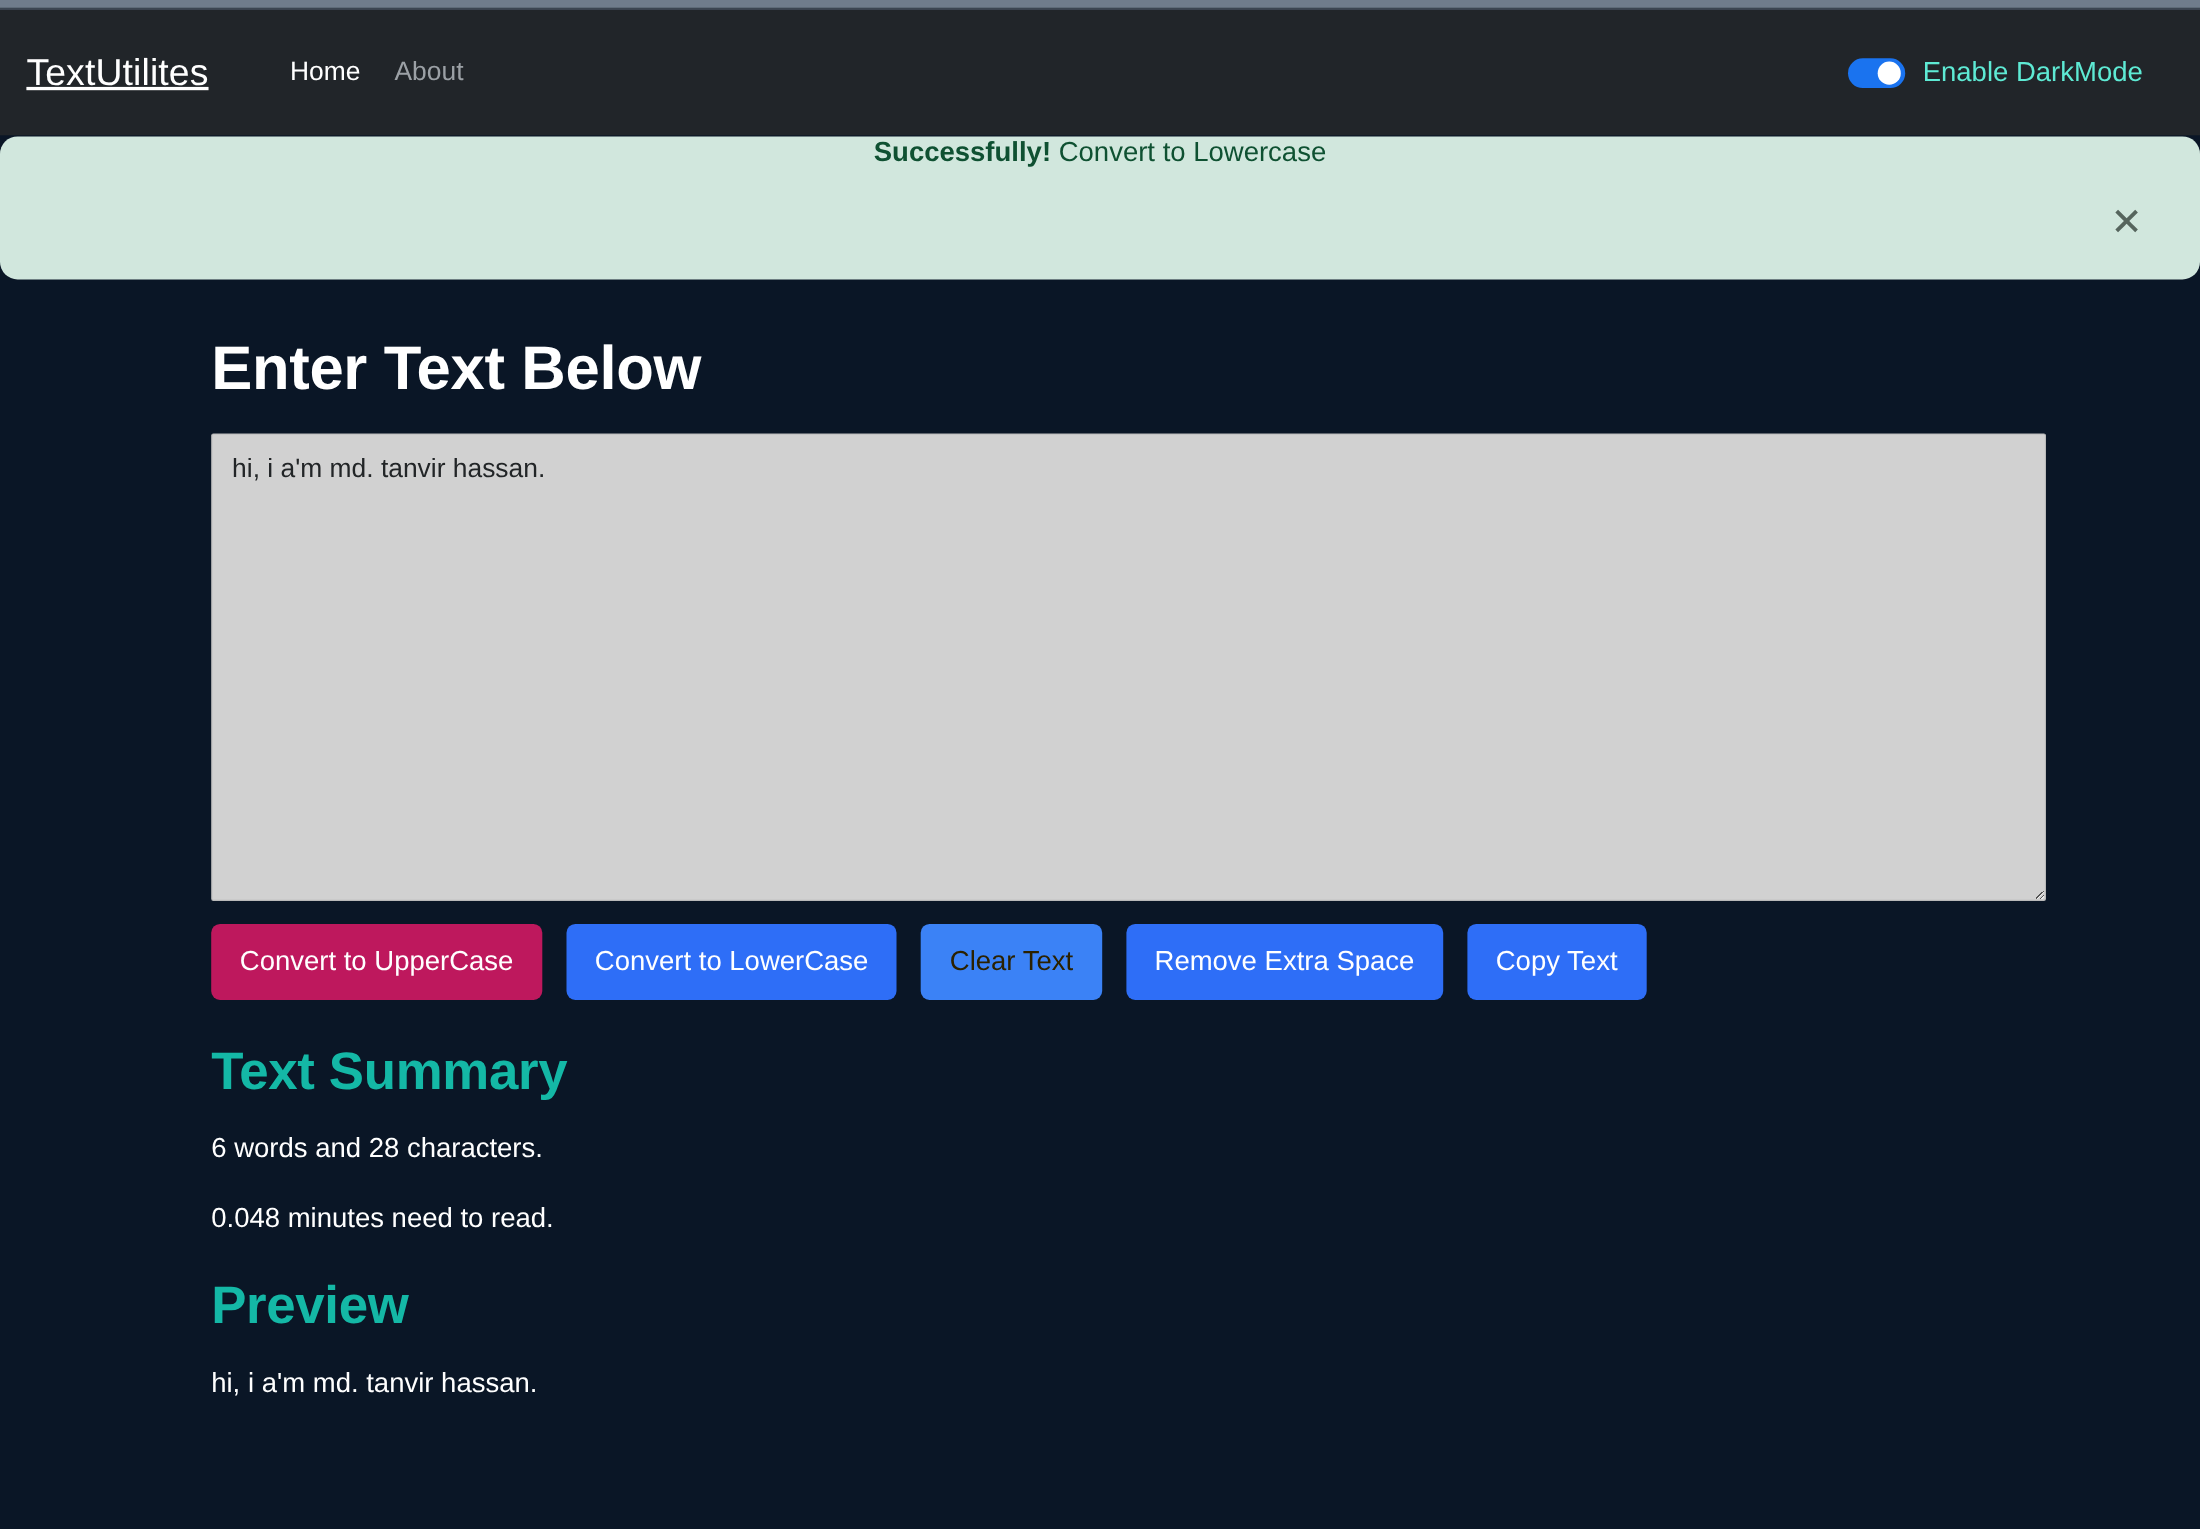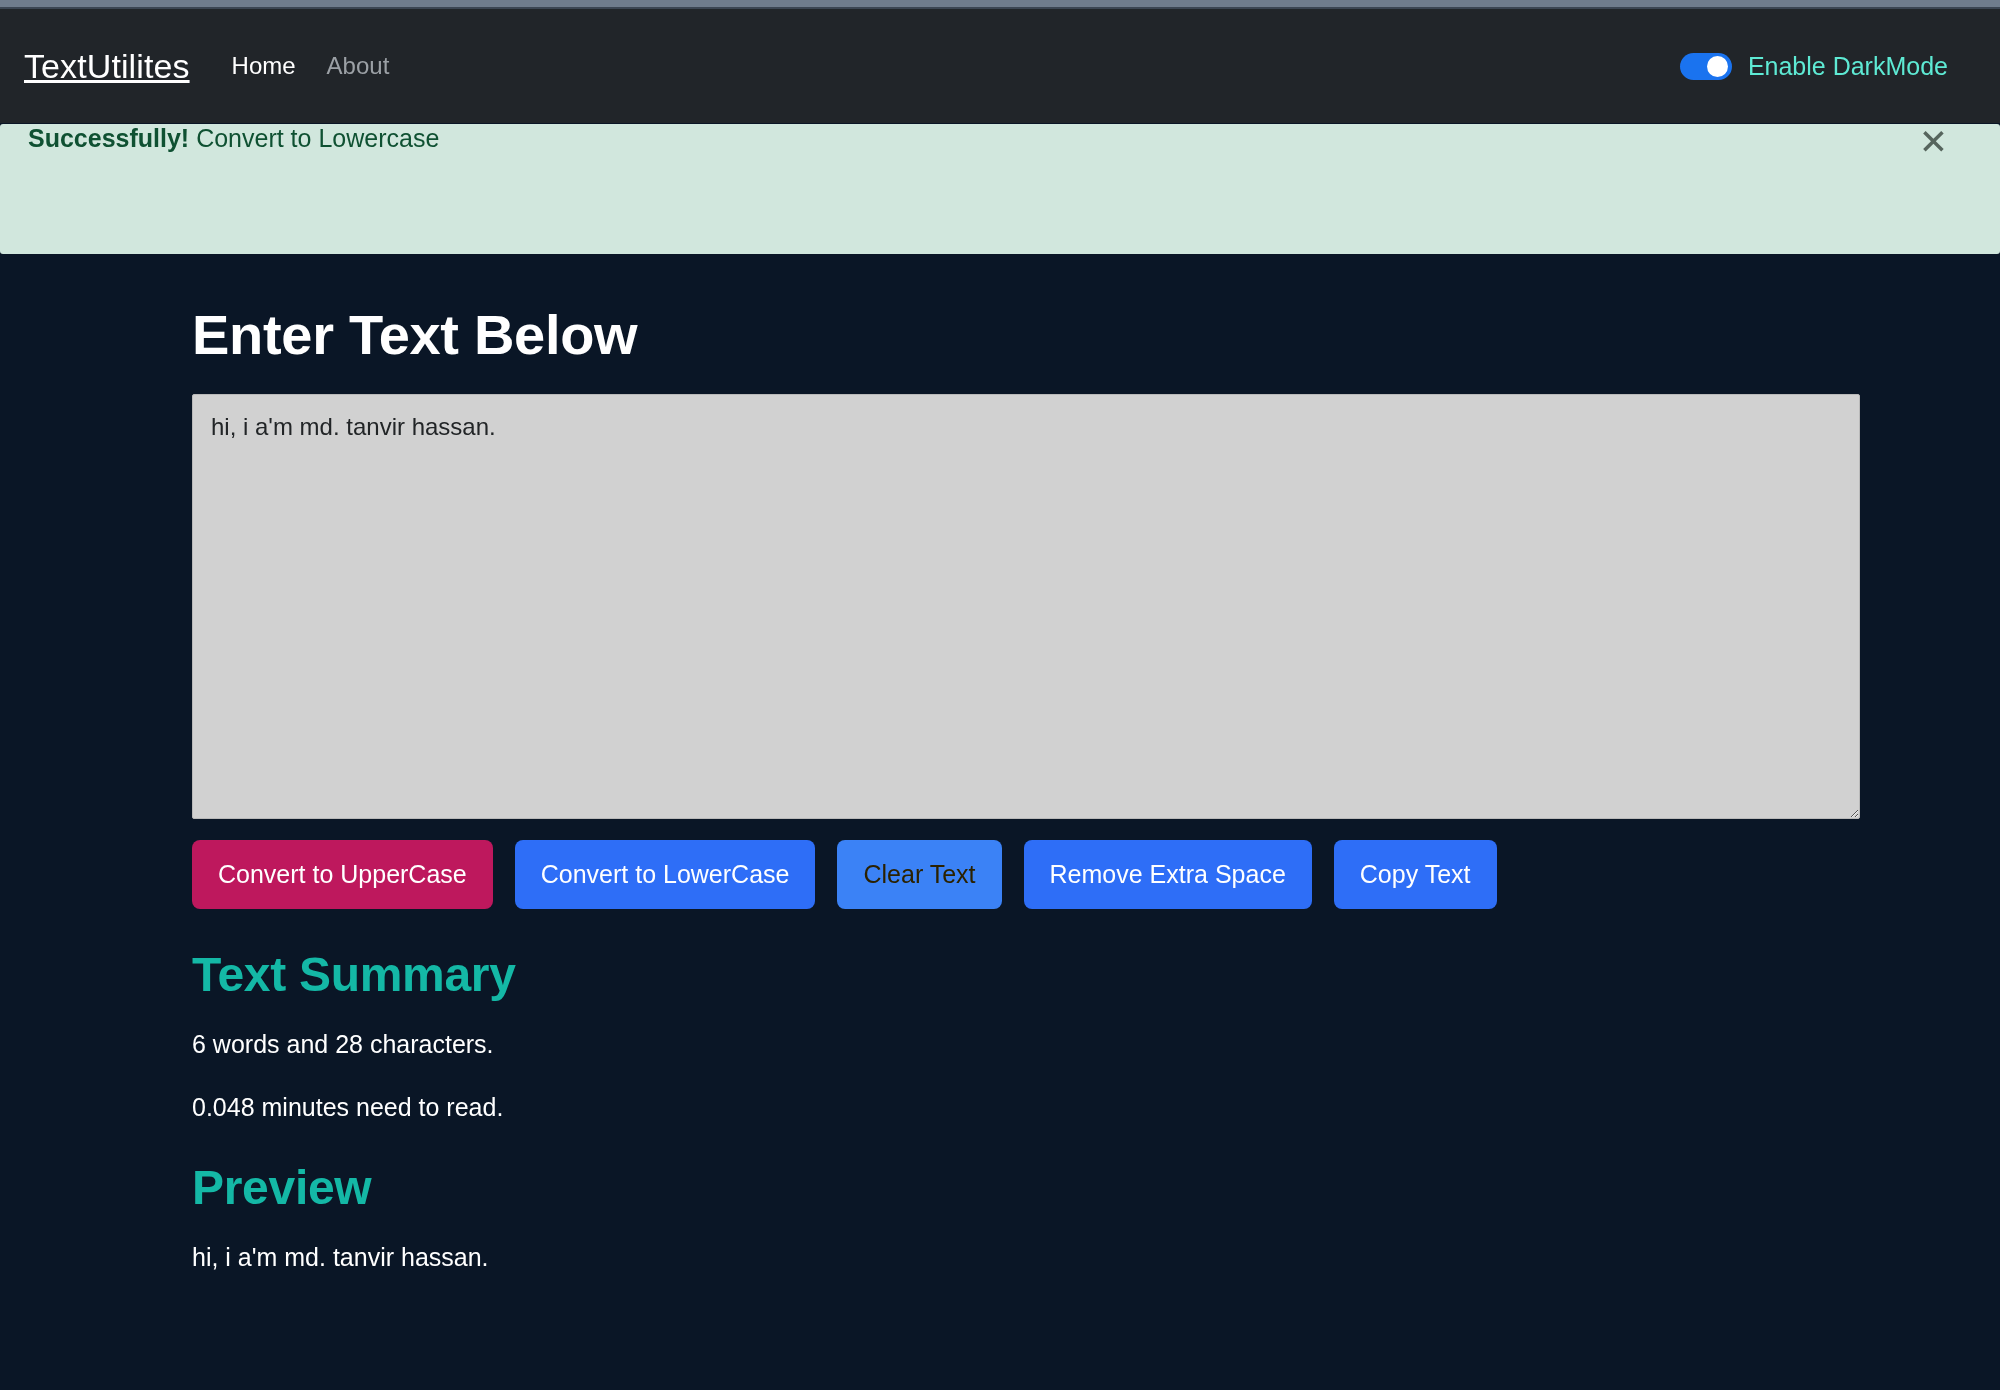--- a/index.html
+++ b/index.html
@@ -1,15 +1,15 @@
 <!DOCTYPE html>
 <html><head>
 <meta charset="utf-8">
 <style>
-  * { box-sizing: border-box; margin: 0; padding: 0; }
+  * { box-sizing: border-box; margin: 0; padding: 0; gap: 32px; }
 
   html, body {
     width: 2000px;
     height: 1390px;
     overflow: hidden;
   }
 
   body {
     background: #0a1626;
     font-family: "Liberation Sans", sans-serif;
@@ -91,24 +91,25 @@
     white-space: nowrap;
   }
 
   
   .alert {
     position: absolute;
     top: 124px; left: 0;
     width: 2000px;
     height: 130px;
     background: #d1e7dd;
-    border-radius: 3px;
-    display: flex;
-    align-items: flex-start;
+    border-radius: 16px;
+    display: flex;
+    align-items: center;
     padding: 0 28px;
+    flex-direction: column;
   }
   .alert-text {
     font-size: 25px;
     color: #0f5132;
     white-space: nowrap;
   }
   .alert-text b { font-weight: 700; }
   .alert-text span.normal { font-weight: 400; color: #0f5132; }
   .alert-close {
     margin-left: auto;

